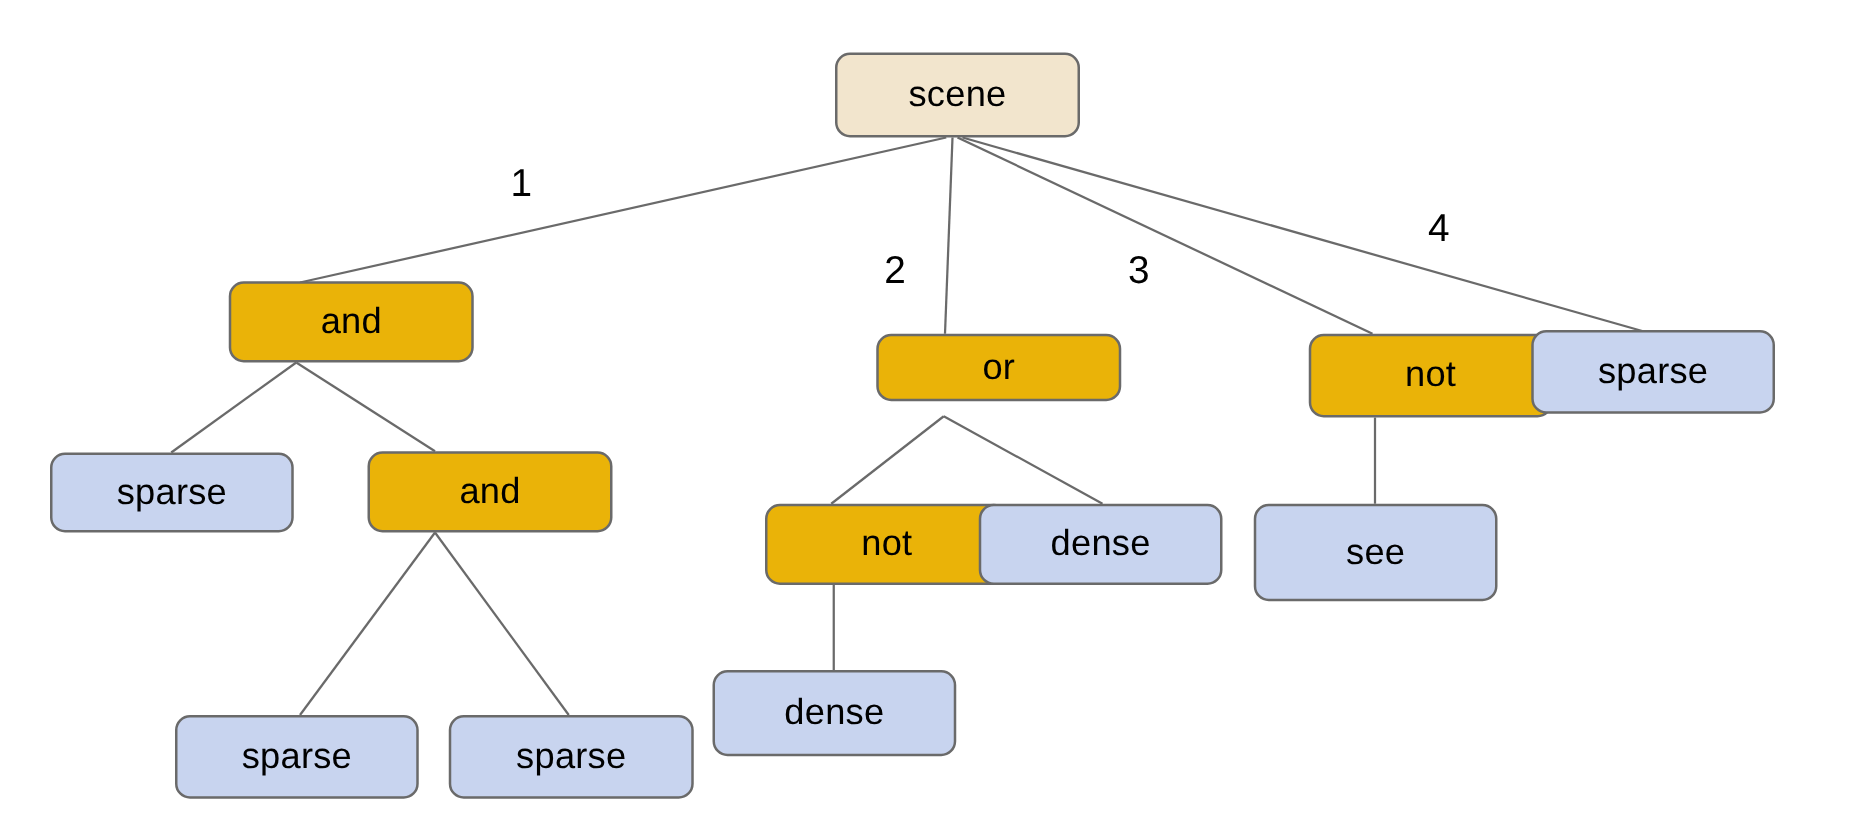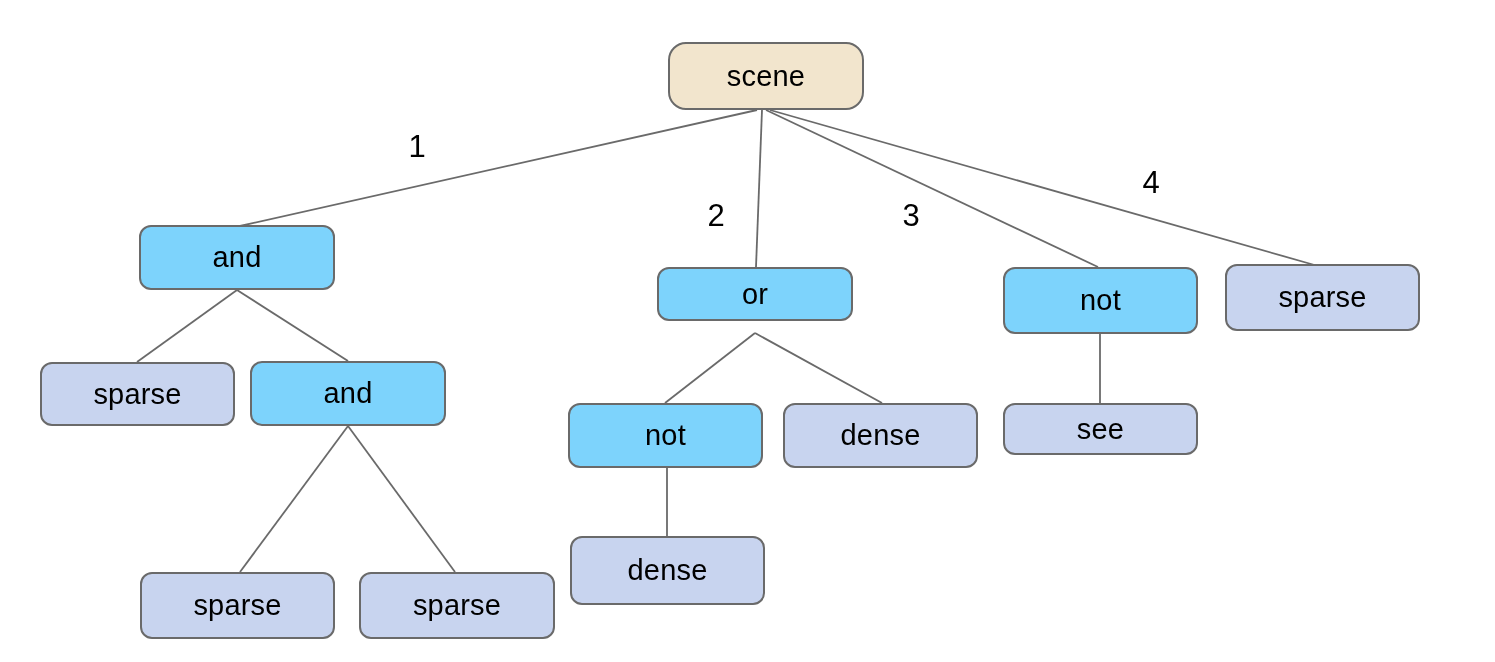--- a/index.html
+++ b/index.html
@@ -31,21 +31,21 @@
     border: 2px solid #6a6a6a;
     border-radius: 12px;
     display: flex;
     align-items: center;
     justify-content: center;
     font-size: 29px;
     color: #000000;
     letter-spacing: 0.2px;
   }
   .node.root  { background: #f2e5cd; }
-  .node.op    { background: #7dd3fc; }
+  .node.op    { background: #eab308; margin-left: 44px; }
   .node.leaf  { background: #c8d4ef; }
   .edge-label {
     position: absolute;
     transform: translate(-50%, -50%);
     font-size: 31px;
     color: #000000;
   }
 </style>
 </head>
 <body>
@@ -65,30 +65,30 @@
     <line x1="755" y1="333" x2="882" y2="403"></line>
     <line x1="1100" y1="334" x2="1100" y2="403"></line>
     <line x1="667" y1="468" x2="667" y2="536"></line>
   </svg>
 
   <div class="edge-label" style="left:417px;  top:147px;">1</div>
   <div class="edge-label" style="left:716px;  top:216px;">2</div>
   <div class="edge-label" style="left:911px;  top:216px;">3</div>
   <div class="edge-label" style="left:1151px; top:183px;">4</div>
 
-  <div class="node root" style="left:668px;  top:42px;  width:196px; height:68px;border-radius:18px;">scene</div>
+  <div class="node root" style="left:668px;  top:42px;  width:196px; height:68px;">scene</div>
 
   <div class="node op" style="left:139px;  top:225px; width:196px; height:65px;">and</div>
   <div class="node op" style="left:657px;  top:267px; width:196px; height:54px;">or</div>
   <div class="node op" style="left:1003px; top:267px; width:195px; height:67px;">not</div>
   <div class="node leaf" style="left:1225px; top:264px; width:195px; height:67px;">sparse</div>
 
   <div class="node leaf" style="left:40px;   top:362px; width:195px; height:64px;">sparse</div>
   <div class="node op" style="left:250px;  top:361px; width:196px; height:65px;">and</div>
   <div class="node op" style="left:568px;  top:403px; width:195px; height:65px;">not</div>
   <div class="node leaf" style="left:783px;  top:403px; width:195px; height:65px;">dense</div>
-  <div class="node leaf" style="left:1003px; top:403px; width:195px; height:52px;">see</div>
+  <div class="node leaf" style="left:1003px; top:403px; width:195px; height:78px;">see</div>
 
   <div class="node leaf" style="left:140px;  top:572px; width:195px; height:67px;">sparse</div>
   <div class="node leaf" style="left:359px;  top:572px; width:196px; height:67px;">sparse</div>
   <div class="node leaf" style="left:570px;  top:536px; width:195px; height:69px;">dense</div>
 
 </div>
 
 </body></html>

